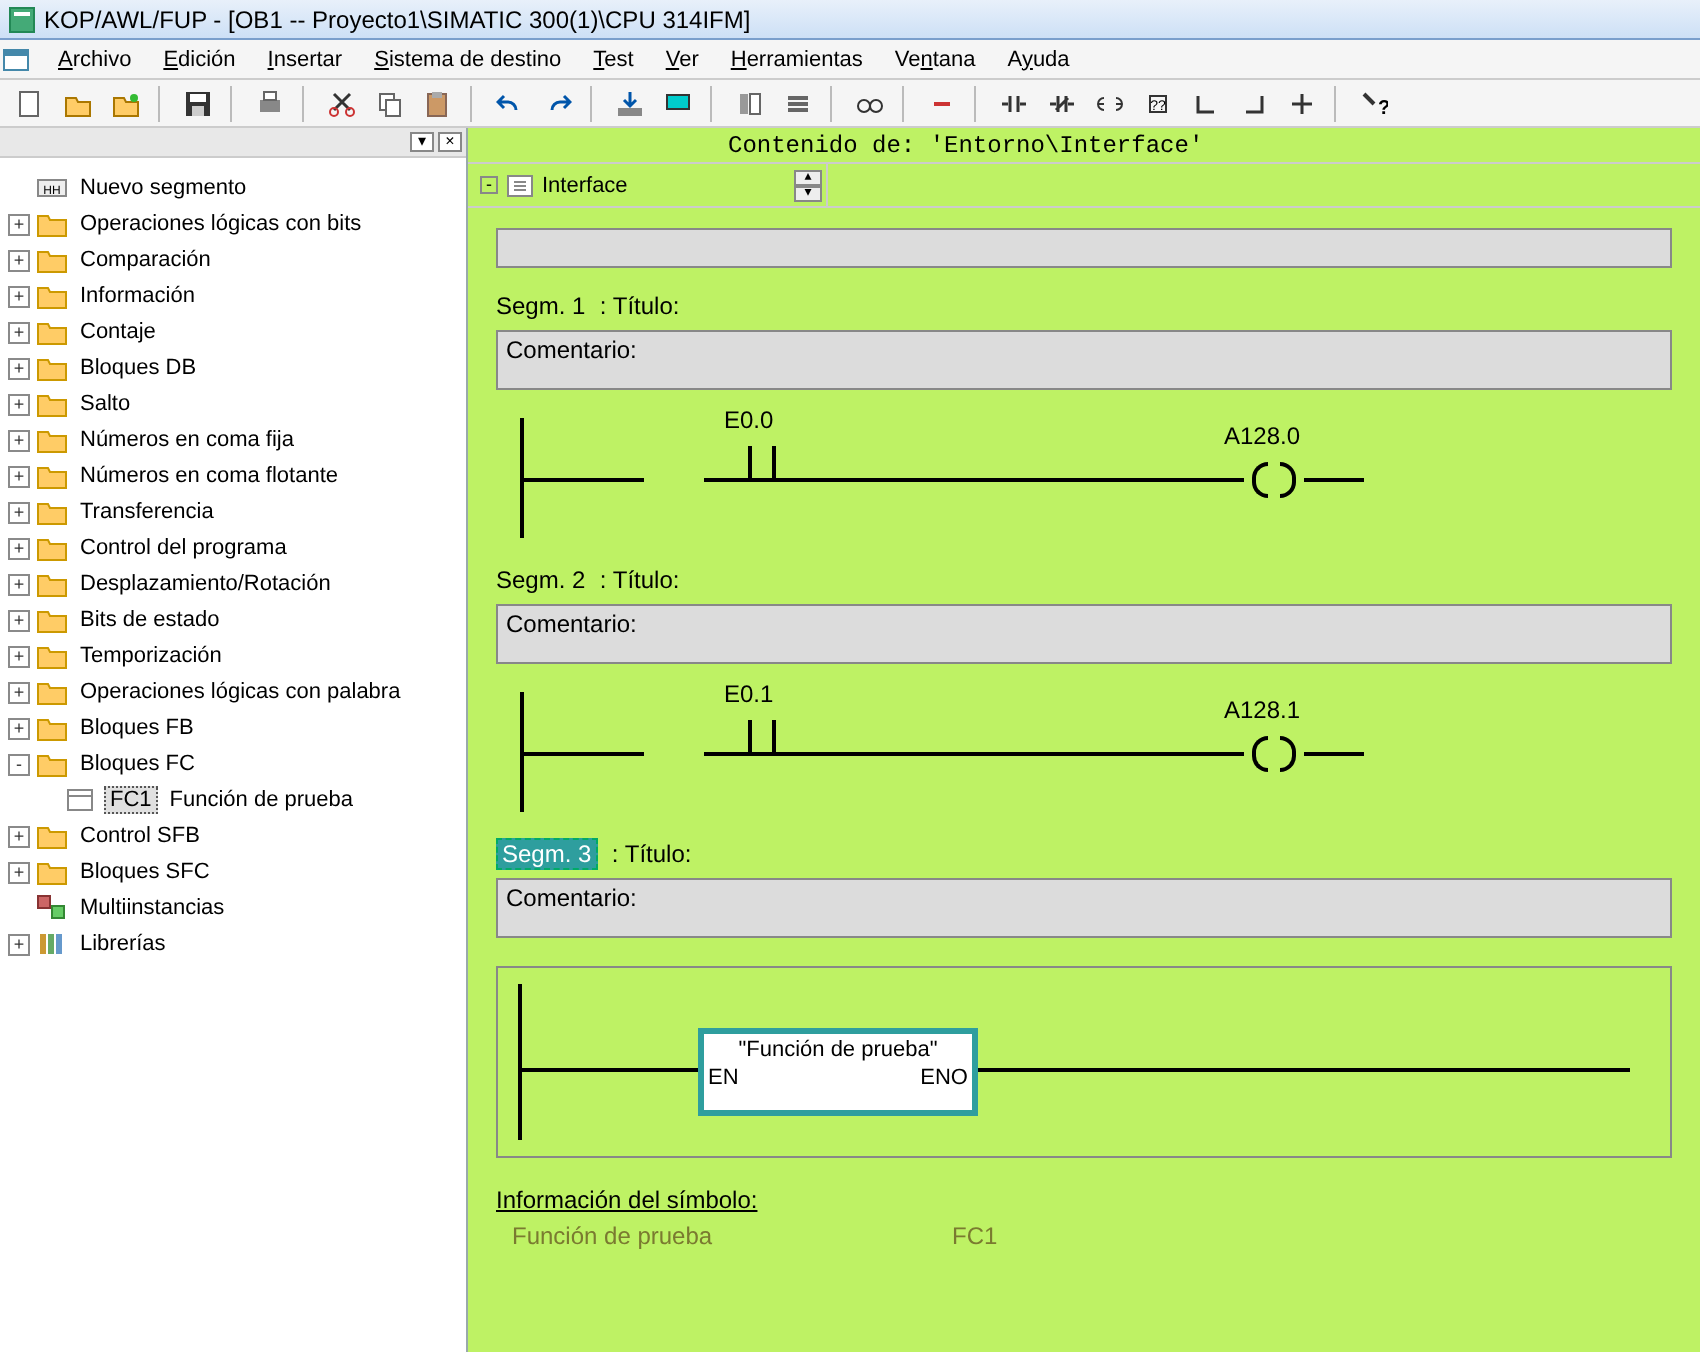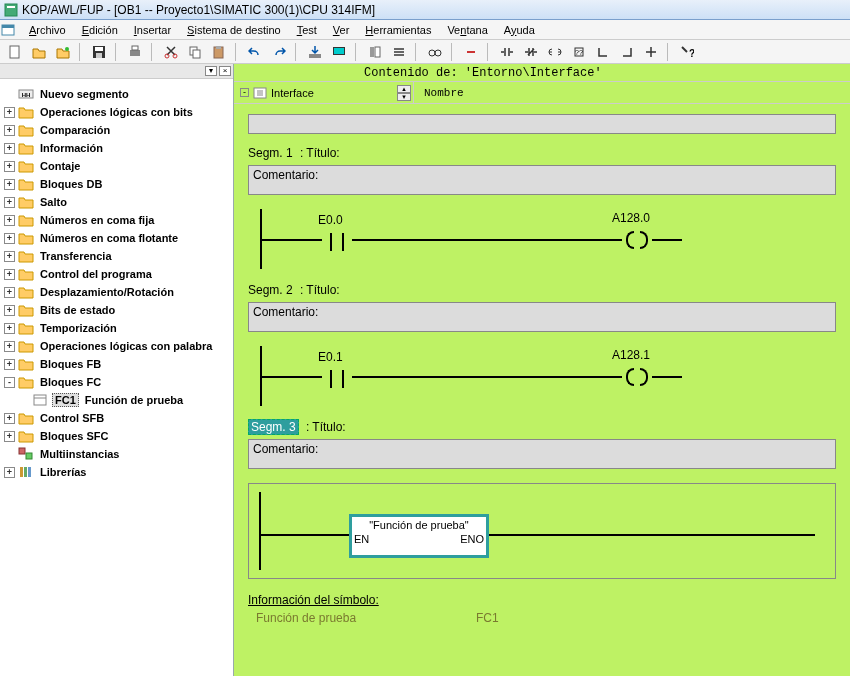--- a/index.html
+++ b/index.html
@@ -15,21 +15,21 @@
 .menubar .app-icon { width: 14px; height: 14px; margin-right: 6px; }
 
 .toolbar { height: 24px; display: flex; align-items: center; padding: 0 4px; background: #f5f5f5; border-bottom: 1px solid #ccc; gap: 2px; }
 .toolbar .tbtn { width: 22px; height: 20px; display: flex; align-items: center; justify-content: center; border: 1px solid transparent; cursor: default; }
 .toolbar .sep { width: 4px; height: 18px; border-left: 1px solid #bbb; margin: 0 3px; }
 
 .workspace { display: flex; height: calc(100% - 64px); }
 .sidebar { width: 234px; display: flex; flex-direction: column; border-right: 1px solid #9aa; }
 .sidebar-head { height: 14px; background: #e8e8e8; display: flex; justify-content: flex-end; align-items: center; padding-right: 2px; gap: 2px; }
 .sidebar-head .sbtn { width: 12px; height: 10px; border: 1px solid #888; background: #fff; font-size: 8px; line-height: 8px; text-align: center; }
-.tree { flex: 1; padding: 6px 0 6px 4px; overflow: auto; border-top: 1px solid #ccc; font-weight: bold; }
+.tree { flex: 1; padding: 6px 0 6px 4px; overflow: auto; border-top: 1px solid #ccc; }
 .tree-item { display: flex; align-items: center; height: 18px; white-space: nowrap; }
 .tree-item .twist { width: 11px; height: 11px; border: 1px solid #8a8a8a; display: flex; align-items: center; justify-content: center; font-size: 9px; margin-right: 3px; color: #333; background: #fff; }
 .tree-item .spacer { width: 14px; }
 .tree-item .ico { width: 16px; height: 14px; margin-right: 4px; display: flex; align-items: center; justify-content: center; }
 .tree-item .lbl { padding: 0 2px; }
 .tree-item.selected .lbl { background: #e0e0e0; border: 1px dotted #555; }
 .tree-item.selected .lbl2 { padding-left: 6px; }
 .tree-item.indent2 { padding-left: 28px; }
 
 .main { flex: 1; display: flex; flex-direction: column; background: #bef264; }
@@ -42,21 +42,21 @@
 
 .canvas { flex: 1; overflow: auto; padding: 10px 14px 10px 14px; position: relative; }
 .gray-strip { height: 20px; background: #dcdcdc; border: 1px solid #888; margin-bottom: 12px; }
 .segm-title { font-family: "Courier New", monospace; font-size: 12px; margin-bottom: 4px; }
 .segm-title .hl { background: #2e9e9e; color: #fff; padding: 0 2px; border: 1px dashed #0a6; }
 .comment-box { background: #dcdcdc; border: 1px solid #888; height: 30px; padding: 2px 4px; font-family: Liberation Sans, sans-serif; font-size: 12px; margin-bottom: 14px; }
 
 .ladder { position: relative; height: 60px; margin-bottom: 14px; font-family: "Courier New", monospace; font-size: 12px; }
 .rail { position: absolute; left: 12px; top: 0; bottom: 0; width: 2px; background: #000; }
 .rung { position: absolute; left: 14px; top: 30px; height: 2px; background: #000; }
-.contact { position: absolute; top: 22px; width: 30px; height: 22px; }
+.contact { position: absolute; top: 12px; width: 30px; height: 22px; margin-left: 44px; }
 .contact::before, .contact::after { content: ""; position: absolute; top: 2px; width: 2px; height: 18px; background: #000; }
 .contact::before { left: 8px; }
 .contact::after { right: 8px; }
 .contact .clabel { position: absolute; top: -18px; left: -4px; white-space: nowrap; }
 .coil { position: absolute; top: 22px; width: 30px; height: 18px; }
 .coil .p1, .coil .p2 { position: absolute; top: 0; width: 8px; height: 18px; border: 2px solid #000; }
 .coil .p1 { left: 4px; border-right: none; border-radius: 10px 0 0 10px; }
 .coil .p2 { right: 4px; border-left: none; border-radius: 0 10px 10px 0; }
 .coil .clabel { position: absolute; top: -20px; left: -10px; white-space: nowrap; }
 
@@ -482,21 +482,20 @@
               <rect x="1" y="1" width="12" height="10" fill="#fff" stroke="#888"></rect>
               <path d="M4 4h6M4 6h6M4 8h6" stroke="#888"></path>
             </svg>
           </span>
         <span>Interface</span>
         <div class="stepper">
             <div>▴</div>
             <div>▾</div>
           </div>
       </div>
-      <div class="iface-right">Nombre</div>
     </div>
 
     <div class="canvas">
       <div class="gray-strip"></div>
 
       <div class="segm-title">
         <span>Segm. 1</span>
         <span>: Título:</span>
       </div>
       <div class="comment-box">Comentario:</div>

